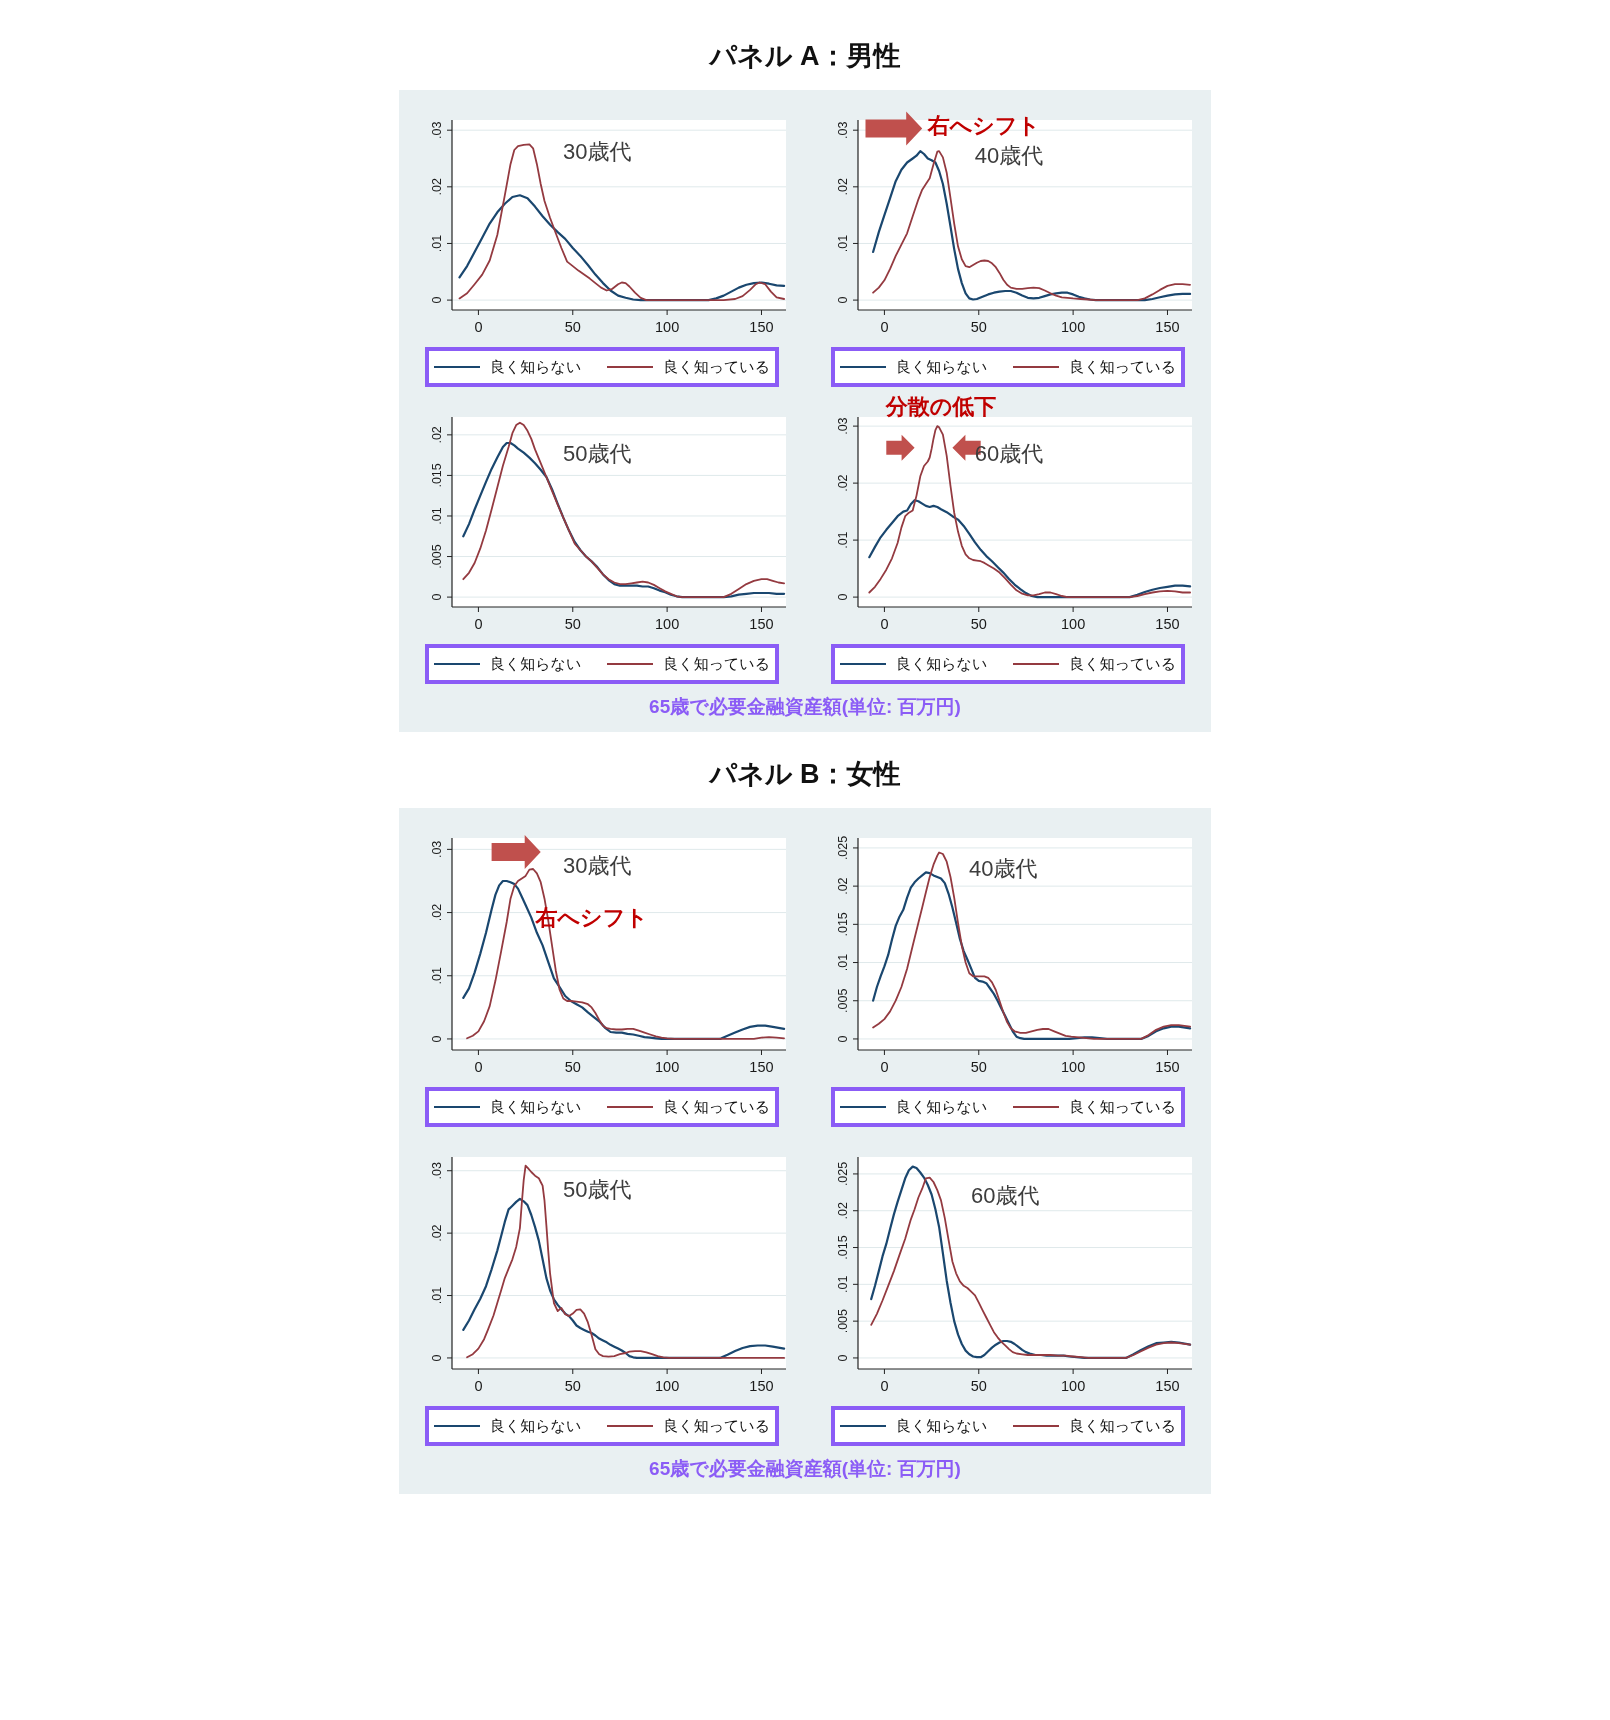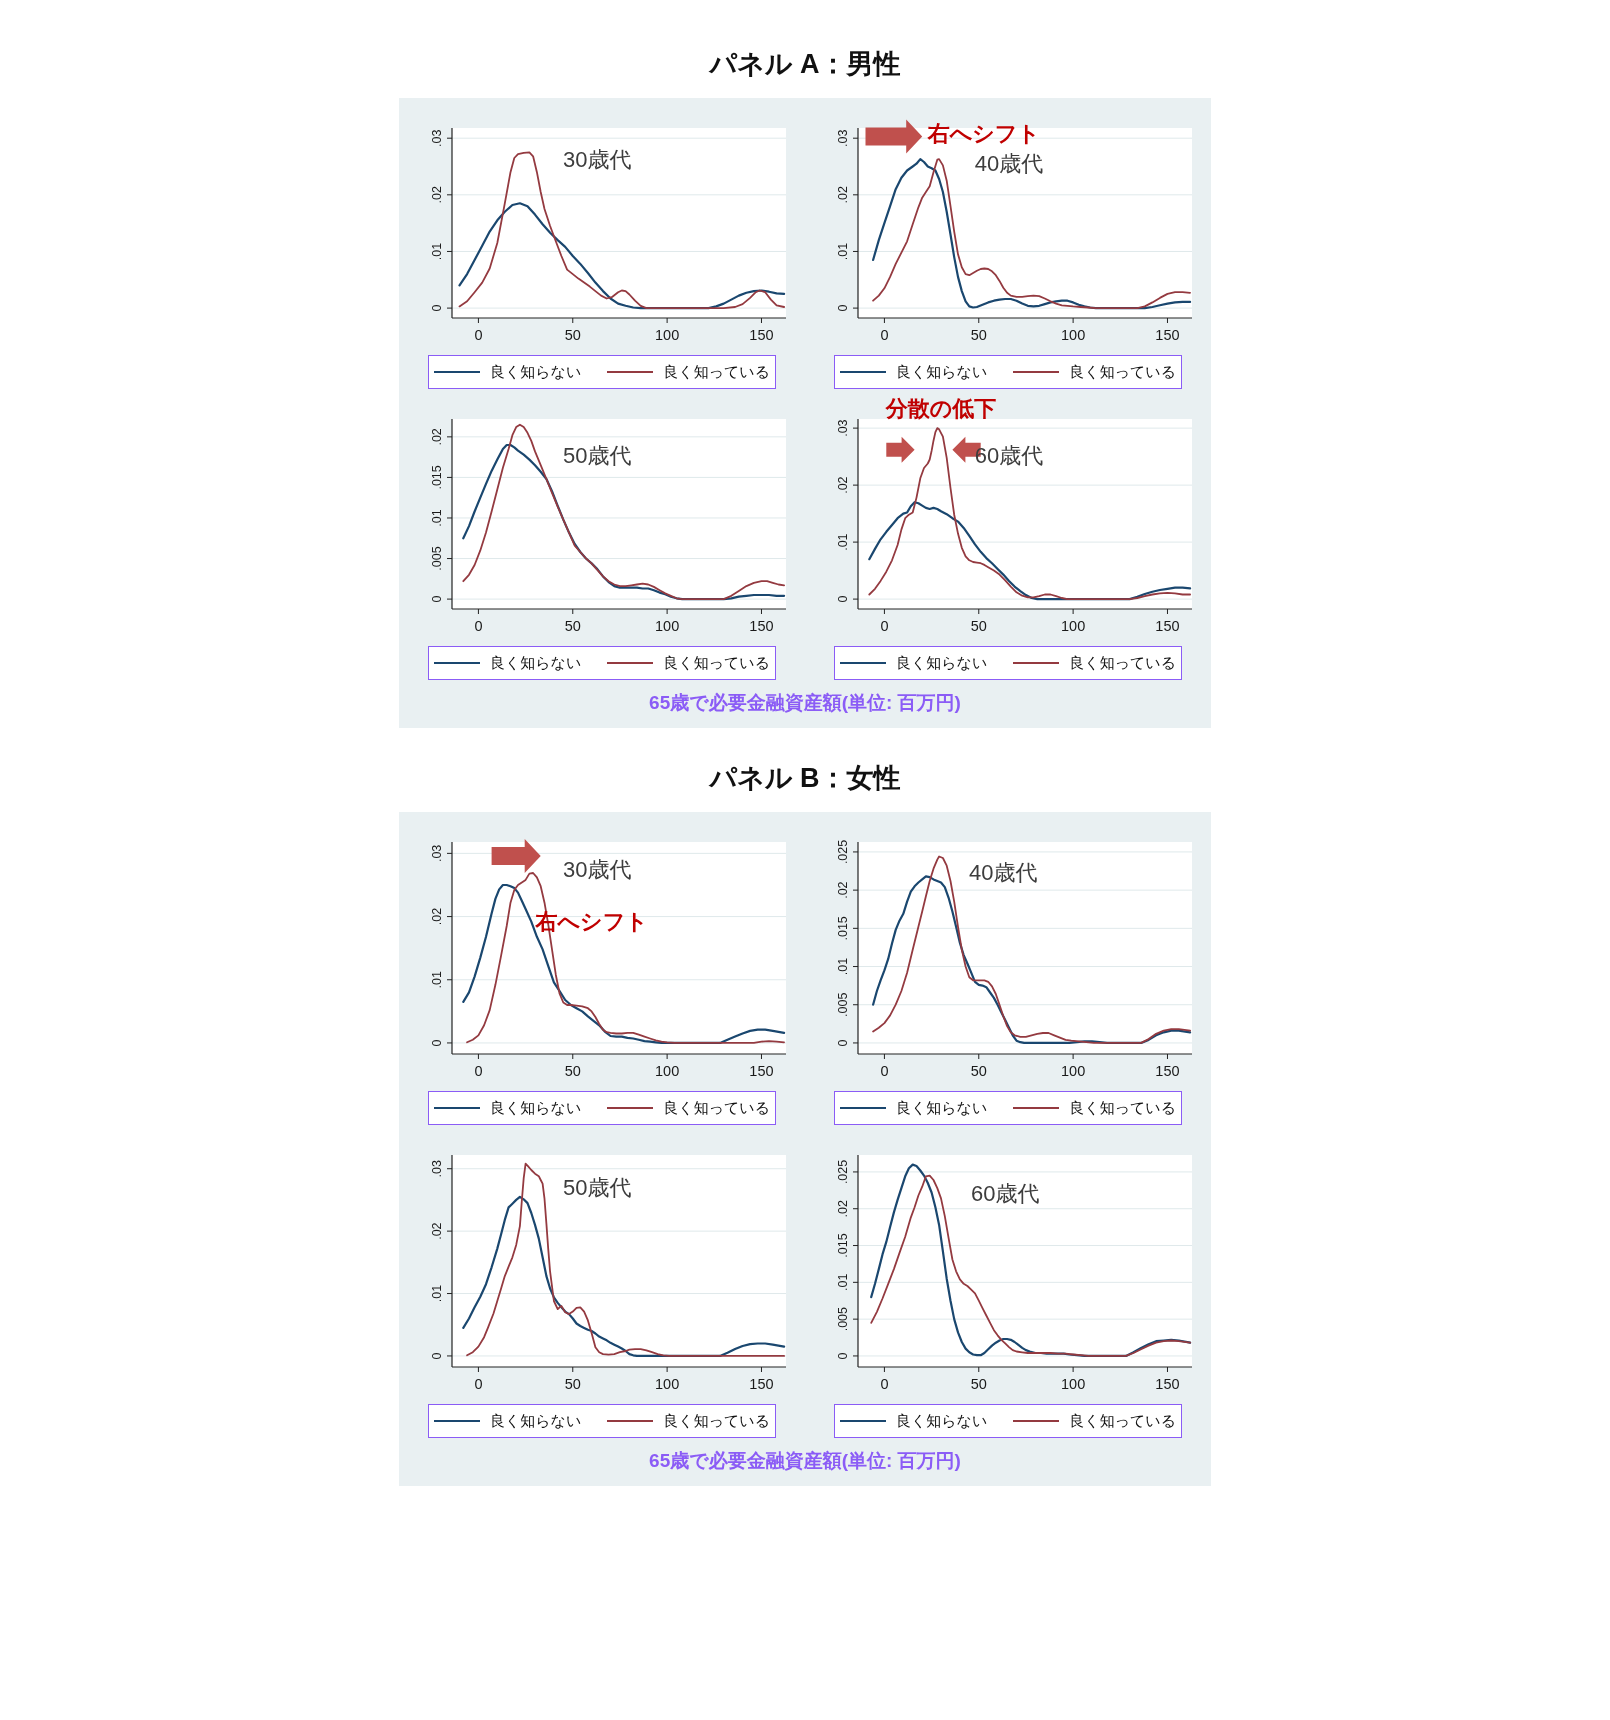--- a/index.html
+++ b/index.html
@@ -1,25 +1,25 @@
 <!DOCTYPE html>
 <html><head>
 <meta charset="utf-8">
 <style>
   html,body{margin:0;padding:0;background:#ffffff;}
   body{font-family:"Liberation Sans","DejaVu Sans",sans-serif;color:#111;}
   .page{width:1460px;margin:0 auto;padding-top:14px;}
   .fig-title{text-align:center;font-size:30px;font-weight:bold;letter-spacing:.5px;}
-  .panel-heading{text-align:center;font-size:27px;font-weight:bold;margin-top:32px;}
+  .panel-heading{text-align:center;font-size:27px;font-weight:bold;margin-top:24px;}
   .panel-heading.second{}
   .panel{width:812px;margin:16px auto 0;background:#e9f0f2;padding:14px 0 4px;}
   .grid{display:grid;grid-template-columns:1fr 1fr;row-gap:14px;justify-items:center;}
   .cell{display:flex;flex-direction:column;align-items:center;}
   svg{overflow:visible;display:block;}
-  .legend-box{margin-top:3px;width:346px;height:32px;border:1px solid #8b5cf6;background:#fff;
+  .legend-box{margin-top:3px;width:346px;height:32px;border:4px solid #8b5cf6;background:#fff;
     display:flex;align-items:center;justify-content:center;font-size:15px;white-space:nowrap;}
   .legend-box .sample{display:inline-block;width:46px;height:0;border-top:2px solid;margin-right:10px;}
   .legend-box .sample.blue{border-color:#1a476f;}
   .legend-box .sample.red{border-color:#943a40;}
   .legend-box .lab.first{margin-right:26px;}
   .caption{text-align:center;font-size:19px;padding:10px 0 8px;color:#8b5cf6;font-weight:bold;}
 </style>
 </head>
 <body>
 

